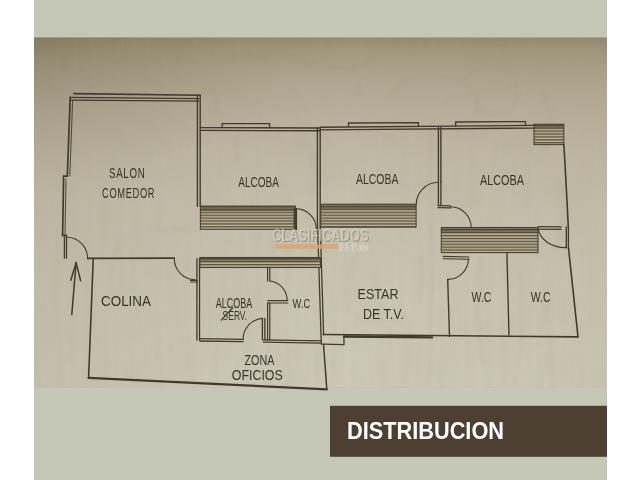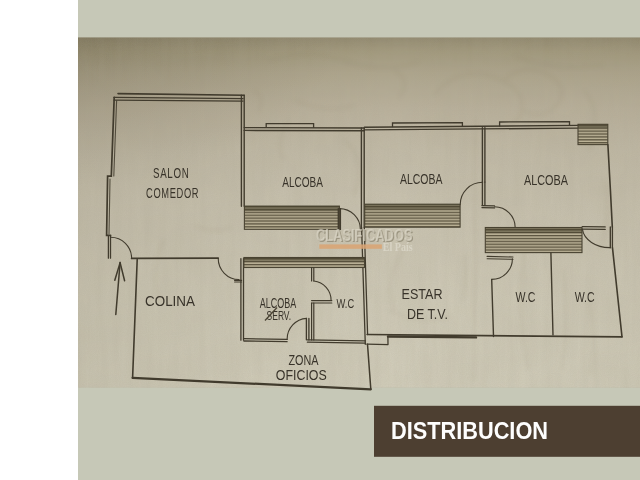--- a/index.html
+++ b/index.html
@@ -1,17 +1,17 @@
 <!DOCTYPE html>
 <html><head>
 <meta charset="utf-8">
 <style>
   html,body{margin:0;padding:0;width:640px;height:480px;overflow:hidden;background:#ffffff;
     font-family:"Liberation Sans", sans-serif;}
-  #stage{position:relative;width:552px;height:480px;padding-left:44px;}
+  #stage{position:relative;width:552px;height:480px;}
   svg{display:block}
 </style>
 </head>
 <body>
 <div id="stage">
 <svg width="640" height="480" viewBox="0 0 640 480" xmlns="http://www.w3.org/2000/svg">
   <defs>
     <linearGradient id="paperV" x1="0" y1="0" x2="0" y2="1">
       <stop offset="0" stop-color="#8d8469"></stop>
       <stop offset="0.04" stop-color="#9f9679"></stop>

